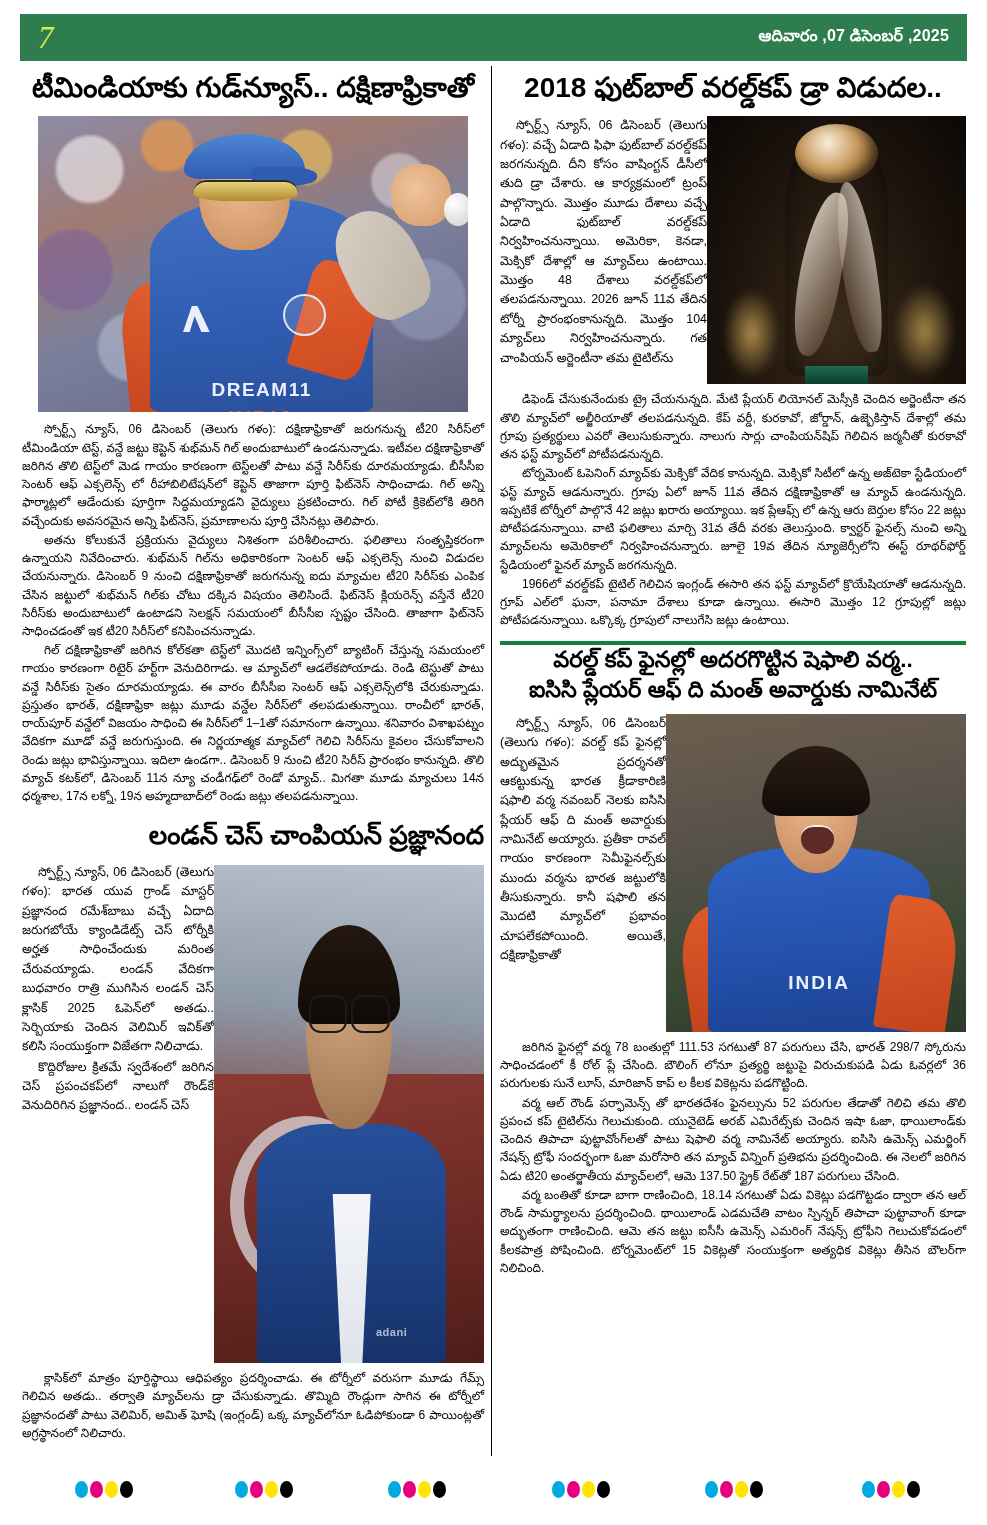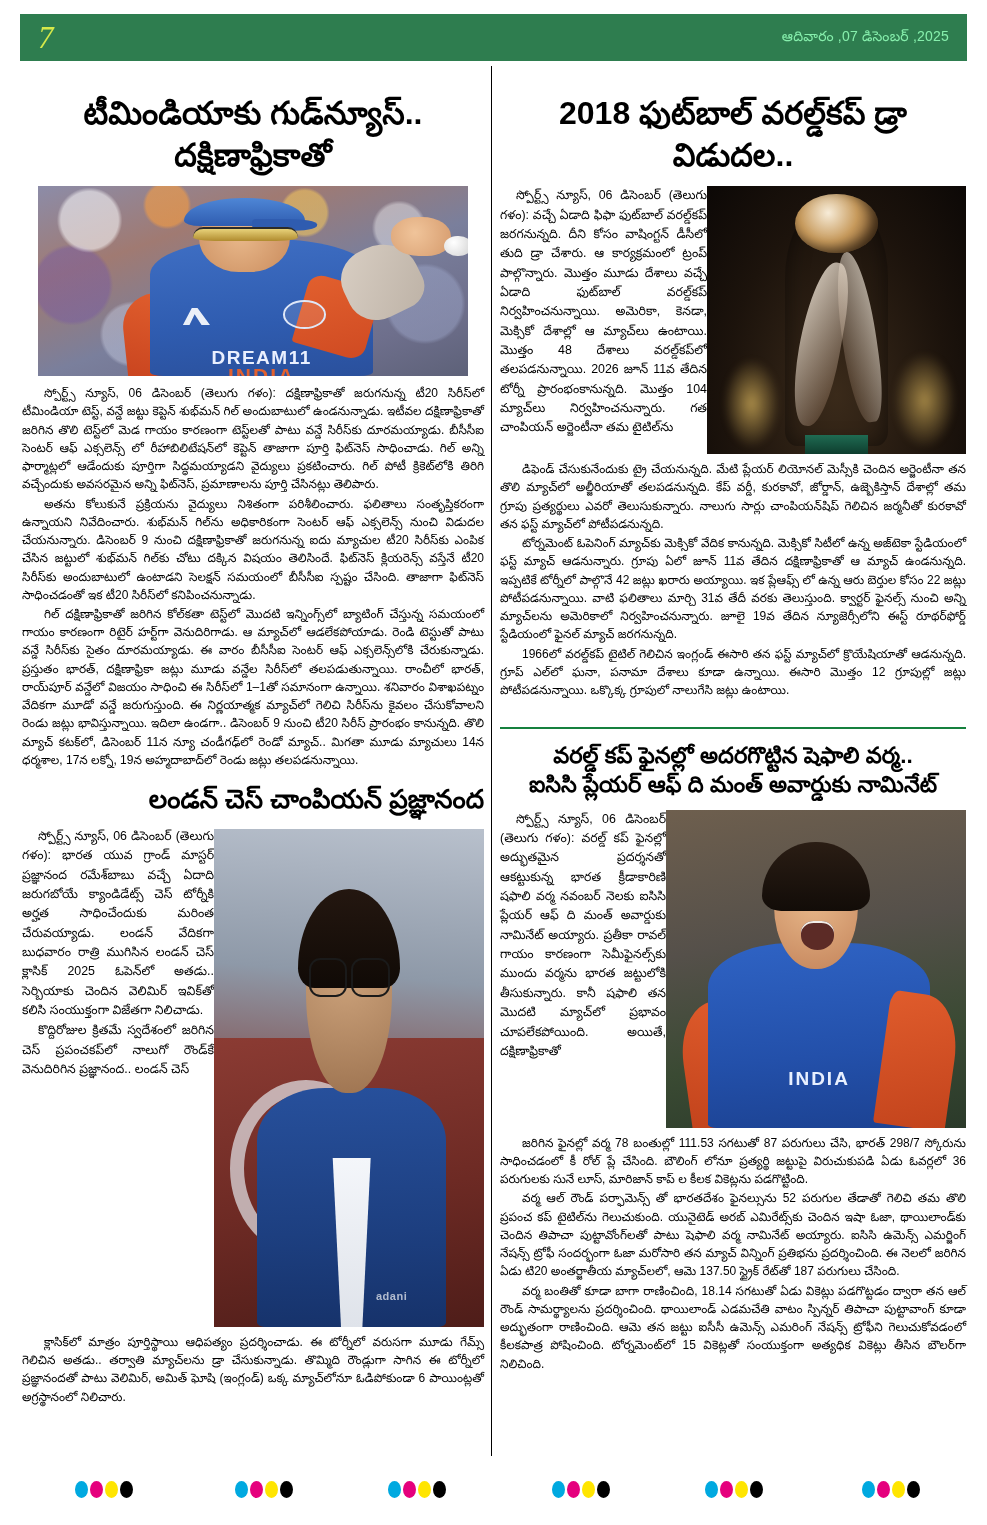--- a/index.html
+++ b/index.html
@@ -38,23 +38,23 @@
   .page-number {
     font-family: "Liberation Serif", "DejaVu Serif", serif;
     font-size: 31px;
     font-style: italic;
     color: #d6e94a;
     font-weight: 400;
     line-height: 1;
     letter-spacing: 0;
   }
   .masthead-date {
-    font-size: 14px;
-    color: #86efac;
-    font-weight: 400;
+    font-size: 16px;
+    color: #ffffff;
+    font-weight: 700;
     letter-spacing: .2px;
   }
 
   
   .col-left {
     position: absolute;
     left: 22px;
     top: 70px;
     width: 462px;
   }
@@ -75,21 +75,21 @@
 
   
   .headline {
     text-align: center;
     font-weight: bold;
     color: #000;
     line-height: 1.30;
     font-family: "Liberation Sans", "DejaVu Sans", sans-serif;
   }
   .headline .hl-line { display: block; }
-  .hl-xl { font-size: 32px; margin-top: 23px; }
+  .hl-xl { font-size: 28px; }
   .hl-lg { font-size: 22.5px; }
   .hl-md { font-size: 26px; text-align: right; }
 
   
   .body-text {
     font-size: 12px;
     line-height: 1.52;
     color: #000;
     text-align: justify;
     text-justify: inter-word;
@@ -108,21 +108,21 @@
   
   .photo {
     position: relative;
     overflow: hidden;
     background: #888;
   }
 
   
   .photo-gill {
     width: 430px;
-    height: 190px;
+    height: 296px;
     margin: 10px auto 8px auto;
     background:
       radial-gradient(circle at 12% 18%, rgba(255,255,255,.55) 0 7%, transparent 8%),
       radial-gradient(circle at 30% 10%, rgba(255,160,60,.55) 0 6%, transparent 7%),
       radial-gradient(circle at 62% 14%, rgba(255,210,90,.5) 0 7%, transparent 8%),
       radial-gradient(circle at 84% 22%, rgba(255,255,255,.4) 0 6%, transparent 7%),
       radial-gradient(circle at 8% 52%, rgba(120,90,160,.5) 0 9%, transparent 10%),
       radial-gradient(circle at 22% 78%, rgba(200,205,225,.45) 0 8%, transparent 9%),
       radial-gradient(circle at 90% 62%, rgba(160,170,205,.45) 0 9%, transparent 10%),
       linear-gradient(160deg,#8c8ca8 0%,#a07a72 28%,#7a7f9c 55%,#6e6f8c 80%,#5d6178 100%);
@@ -639,21 +639,21 @@
         </div>
       </div>
 
       <div class="body-text" style="clear:both;">
         <p>డిఫెండ్ చేసుకునేందుకు ట్రై చేయనున్నది. మేటి ప్లేయర్ లియోనల్ మెస్సీకి చెందిన అర్జెంటీనా తన తొలి మ్యాచ్‌లో అల్జీరియాతో తలపడనున్నది. కేప్ వర్డీ, కురకావో, జోర్డాన్, ఉజ్బెకిస్తాన్ దేశాల్లో తమ గ్రూపు ప్రత్యర్థులు ఎవరో తెలుసుకున్నారు. నాలుగు సార్లు చాంపియన్‌షిప్ గెలిచిన జర్మనీతో కురకావో తన ఫస్ట్ మ్యాచ్‌లో పోటీపడనున్నది.</p>
         <p>టోర్నమెంట్ ఓపెనింగ్ మ్యాచ్‌కు మెక్సికో వేదిక కానున్నది. మెక్సికో సిటీలో ఉన్న అజ్‌టెకా స్టేడియంలో ఫస్ట్ మ్యాచ్ ఆడనున్నారు. గ్రూపు ఏలో జూన్ 11వ తేదిన దక్షిణాఫ్రికాతో ఆ మ్యాచ్ ఉండనున్నది. ఇప్పటికే టోర్నీలో పాల్గొనే 42 జట్లు ఖరారు అయ్యాయి. ఇక ప్లేఆఫ్స్ లో ఉన్న ఆరు బెర్తుల కోసం 22 జట్లు పోటీపడనున్నాయి. వాటి ఫలితాలు మార్చి 31వ తేదీ వరకు తెలుస్తుంది. క్వార్టర్ ఫైనల్స్ నుంచి అన్ని మ్యాచ్‌లను అమెరికాలో నిర్వహించనున్నారు. జూలై 19వ తేదిన న్యూజెర్సీలోని ఈస్ట్ రూథర్‌ఫోర్డ్ స్టేడియంలో ఫైనల్ మ్యాచ్ జరగనున్నది.</p>
         <p>1966లో వరల్డ్‌కప్ టైటిల్ గెలిచిన ఇంగ్లండ్ ఈసారి తన ఫస్ట్ మ్యాచ్‌లో క్రొయేషియాతో ఆడనున్నది. గ్రూప్ ఎల్‌లో ఘనా, పనామా దేశాలు కూడా ఉన్నాయి. ఈసారి మొత్తం 12 గ్రూపుల్లో జట్లు పోటీపడనున్నాయి. ఒక్కొక్క గ్రూపులో నాలుగేసి జట్లు ఉంటాయి.</p>
       </div>
     </div>
 
-    <div style="margin-top:28px; border-top:2px solid #15803d; padding-top:12px;">
+    <div style="margin-top:12px; border-top:4px solid #15803d; ">
       <div class="headline hl-lg">
         <span class="hl-line">వరల్డ్ కప్ ఫైనల్లో అదరగొట్టిన షెఫాలి వర్మ..</span>
         <span class="hl-line">ఐసిసి ప్లేయర్ ఆఫ్ ది మంత్ అవార్డుకు నామినేట్</span>
       </div>
 
       <div class="wrap-host" style="margin-top:10px;">
         <div class="photo photo-shafali float-img-right" style="position:relative; top:0; margin:0 0 6px 10px;">
           <div class="sv-shoulder-l"></div>
           <div class="sv-body"></div>
           <div class="sv-shoulder-r"></div>

